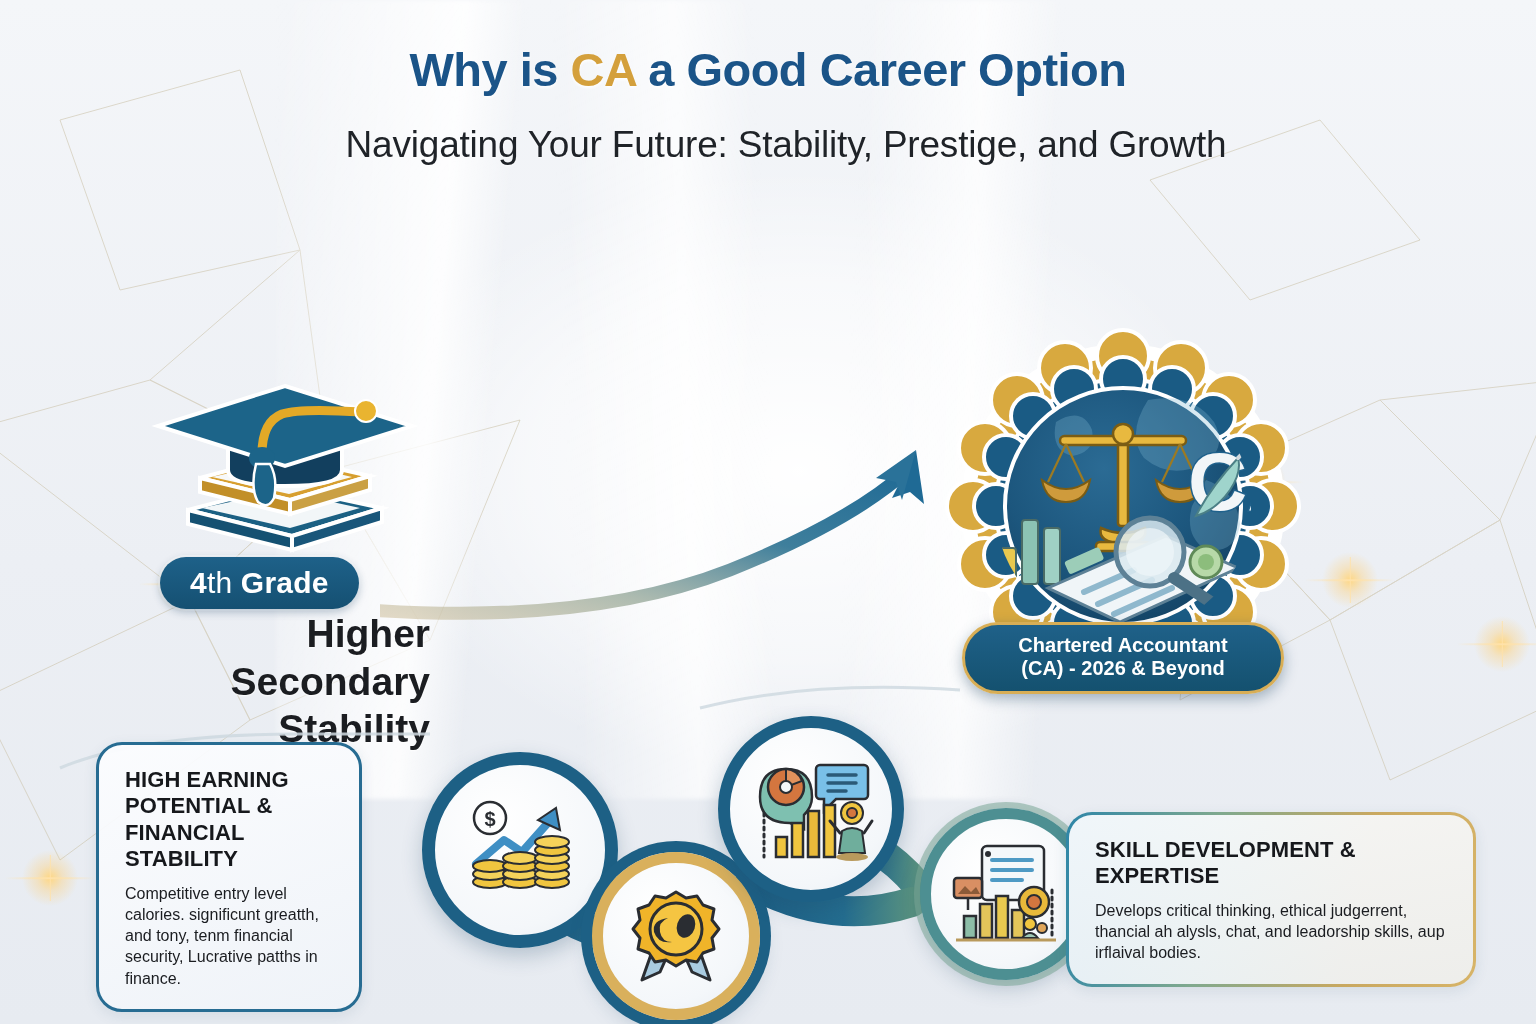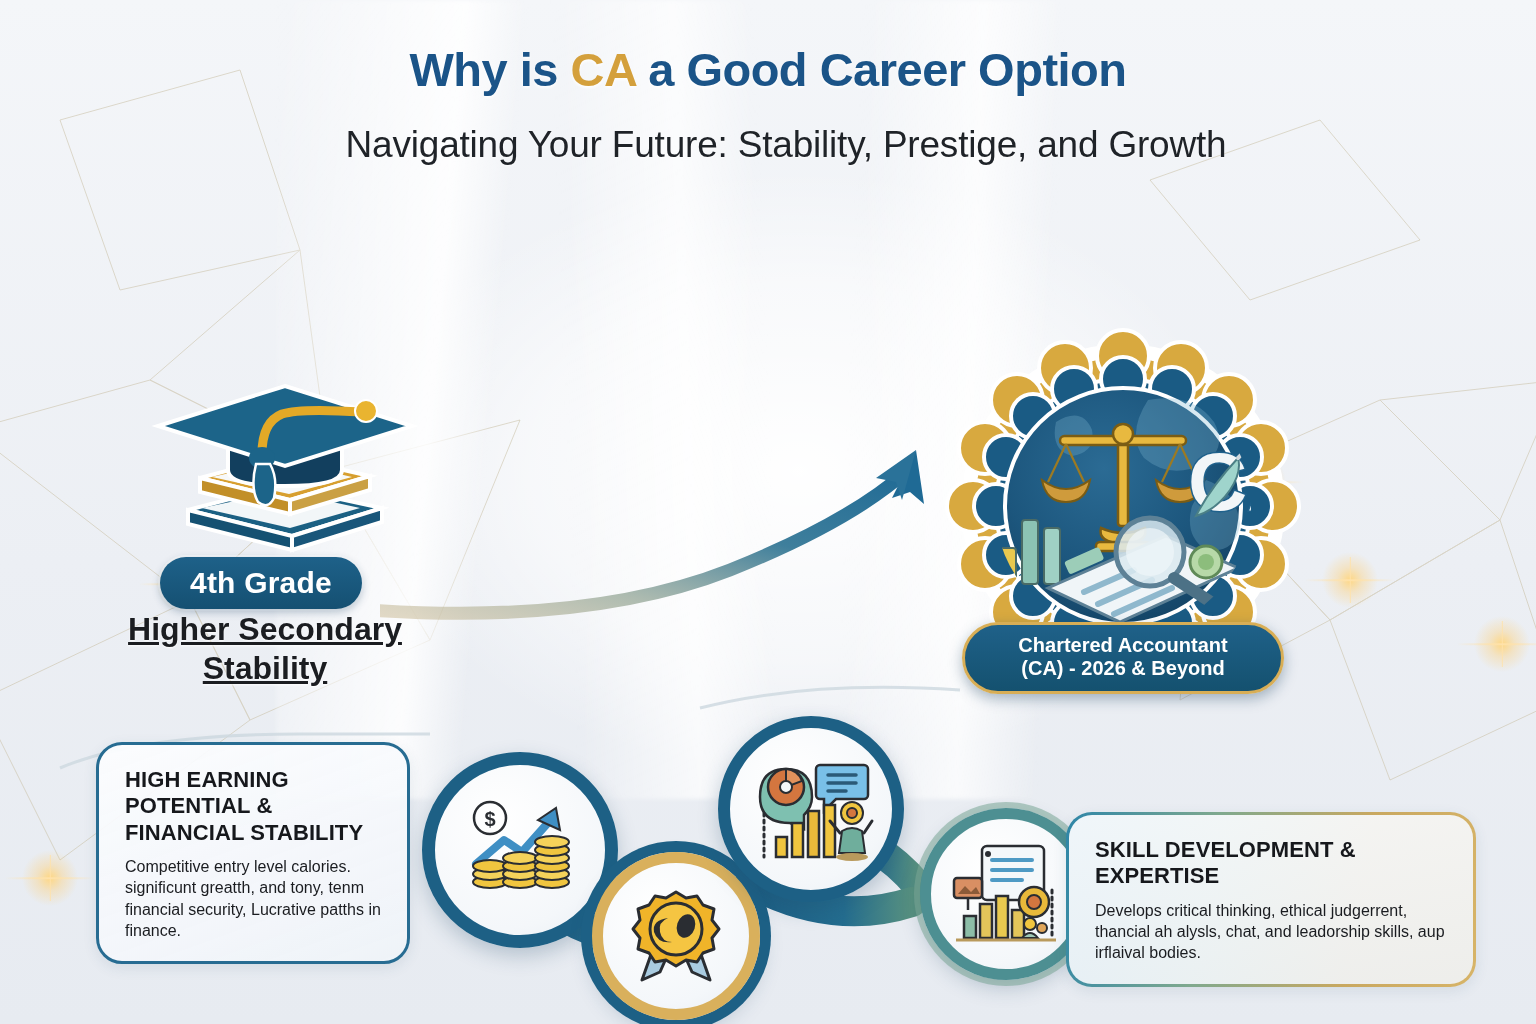--- a/index.html
+++ b/index.html
@@ -58,26 +58,25 @@
   .cap-group { position:absolute; left:150px; top:378px; width:270px; height:180px; }
   .cap-group svg { width:100%; height:100%; overflow:visible; }
 
   .grade-pill {
     position:absolute; left:160px; top:557px;
     background:linear-gradient(180deg,#1e6189 0%,#155072 100%);
     color:#fff; border-radius:999px; padding:9px 30px;
     font-size:30px; font-weight:bold; letter-spacing:0.2px;
     box-shadow:0 3px 8px rgba(20,60,95,0.30), 0 0 0 2px rgba(255,255,255,0.55);
   }
-  .grade-pill .light { font-weight:700; }
+  .grade-pill .light { font-weight:400; }
   .edu-label {
-    position:absolute; left:100px; top:610px; width:330px; text-align:center;
-    font-size:32px; font-weight:bold; color:#1b1d21; line-height:1.22;
+    position:absolute; left:100px; top:610px; width:330px; text-align:right;
+    font-size:39px; font-weight:bold; color:#1b1d21; line-height:1.22;
     text-shadow:0 1px 2px rgba(255,255,255,0.9);
-    text-decoration:underline;
   }
 
   
   .seal-wrap { position:absolute; left:938px; top:330px; width:370px; height:380px; }
   .seal-wrap svg { width:100%; height:100%; overflow:visible; }
   .seal-label {
     position:absolute; left:962px; top:622px; width:322px;
     background:linear-gradient(180deg,#1f6189 0%,#14516f 100%);
     border:3px solid #d8ae56; border-radius:999px;
     color:#fff; text-align:center; padding:9px 8px 11px;
@@ -106,21 +105,21 @@
             box-shadow:0 0 0 6px rgba(122,166,150,0.55), 0 8px 20px rgba(30,70,105,0.25); }
 
   
   .card {
     position:absolute;
     background:linear-gradient(160deg, rgba(252,253,255,0.94) 0%, rgba(240,244,249,0.88) 100%);
     border-radius:26px;
     box-shadow:0 4px 14px rgba(40,75,110,0.10);
     padding:22px 26px 20px;
   }
-  .card-left { left:96px; top:742px; width:314px; border:3px solid #276c92; }
+  .card-left { left:96px; top:742px; width:266px; border:3px solid #276c92; }
   .card-right {
     left:1042px; top:812px; width:410px;
     border:3px solid transparent;
     background-image:
       linear-gradient(160deg, rgba(252,253,255,0.94) 0%, rgba(240,244,249,0.9) 100%),
       linear-gradient(100deg, #2e86a8 0%, #7fa98e 35%, #c9a860 70%, #d7b468 100%);
     background-origin:border-box;
     background-clip:padding-box, border-box;
     margin-left:24px;
   }

